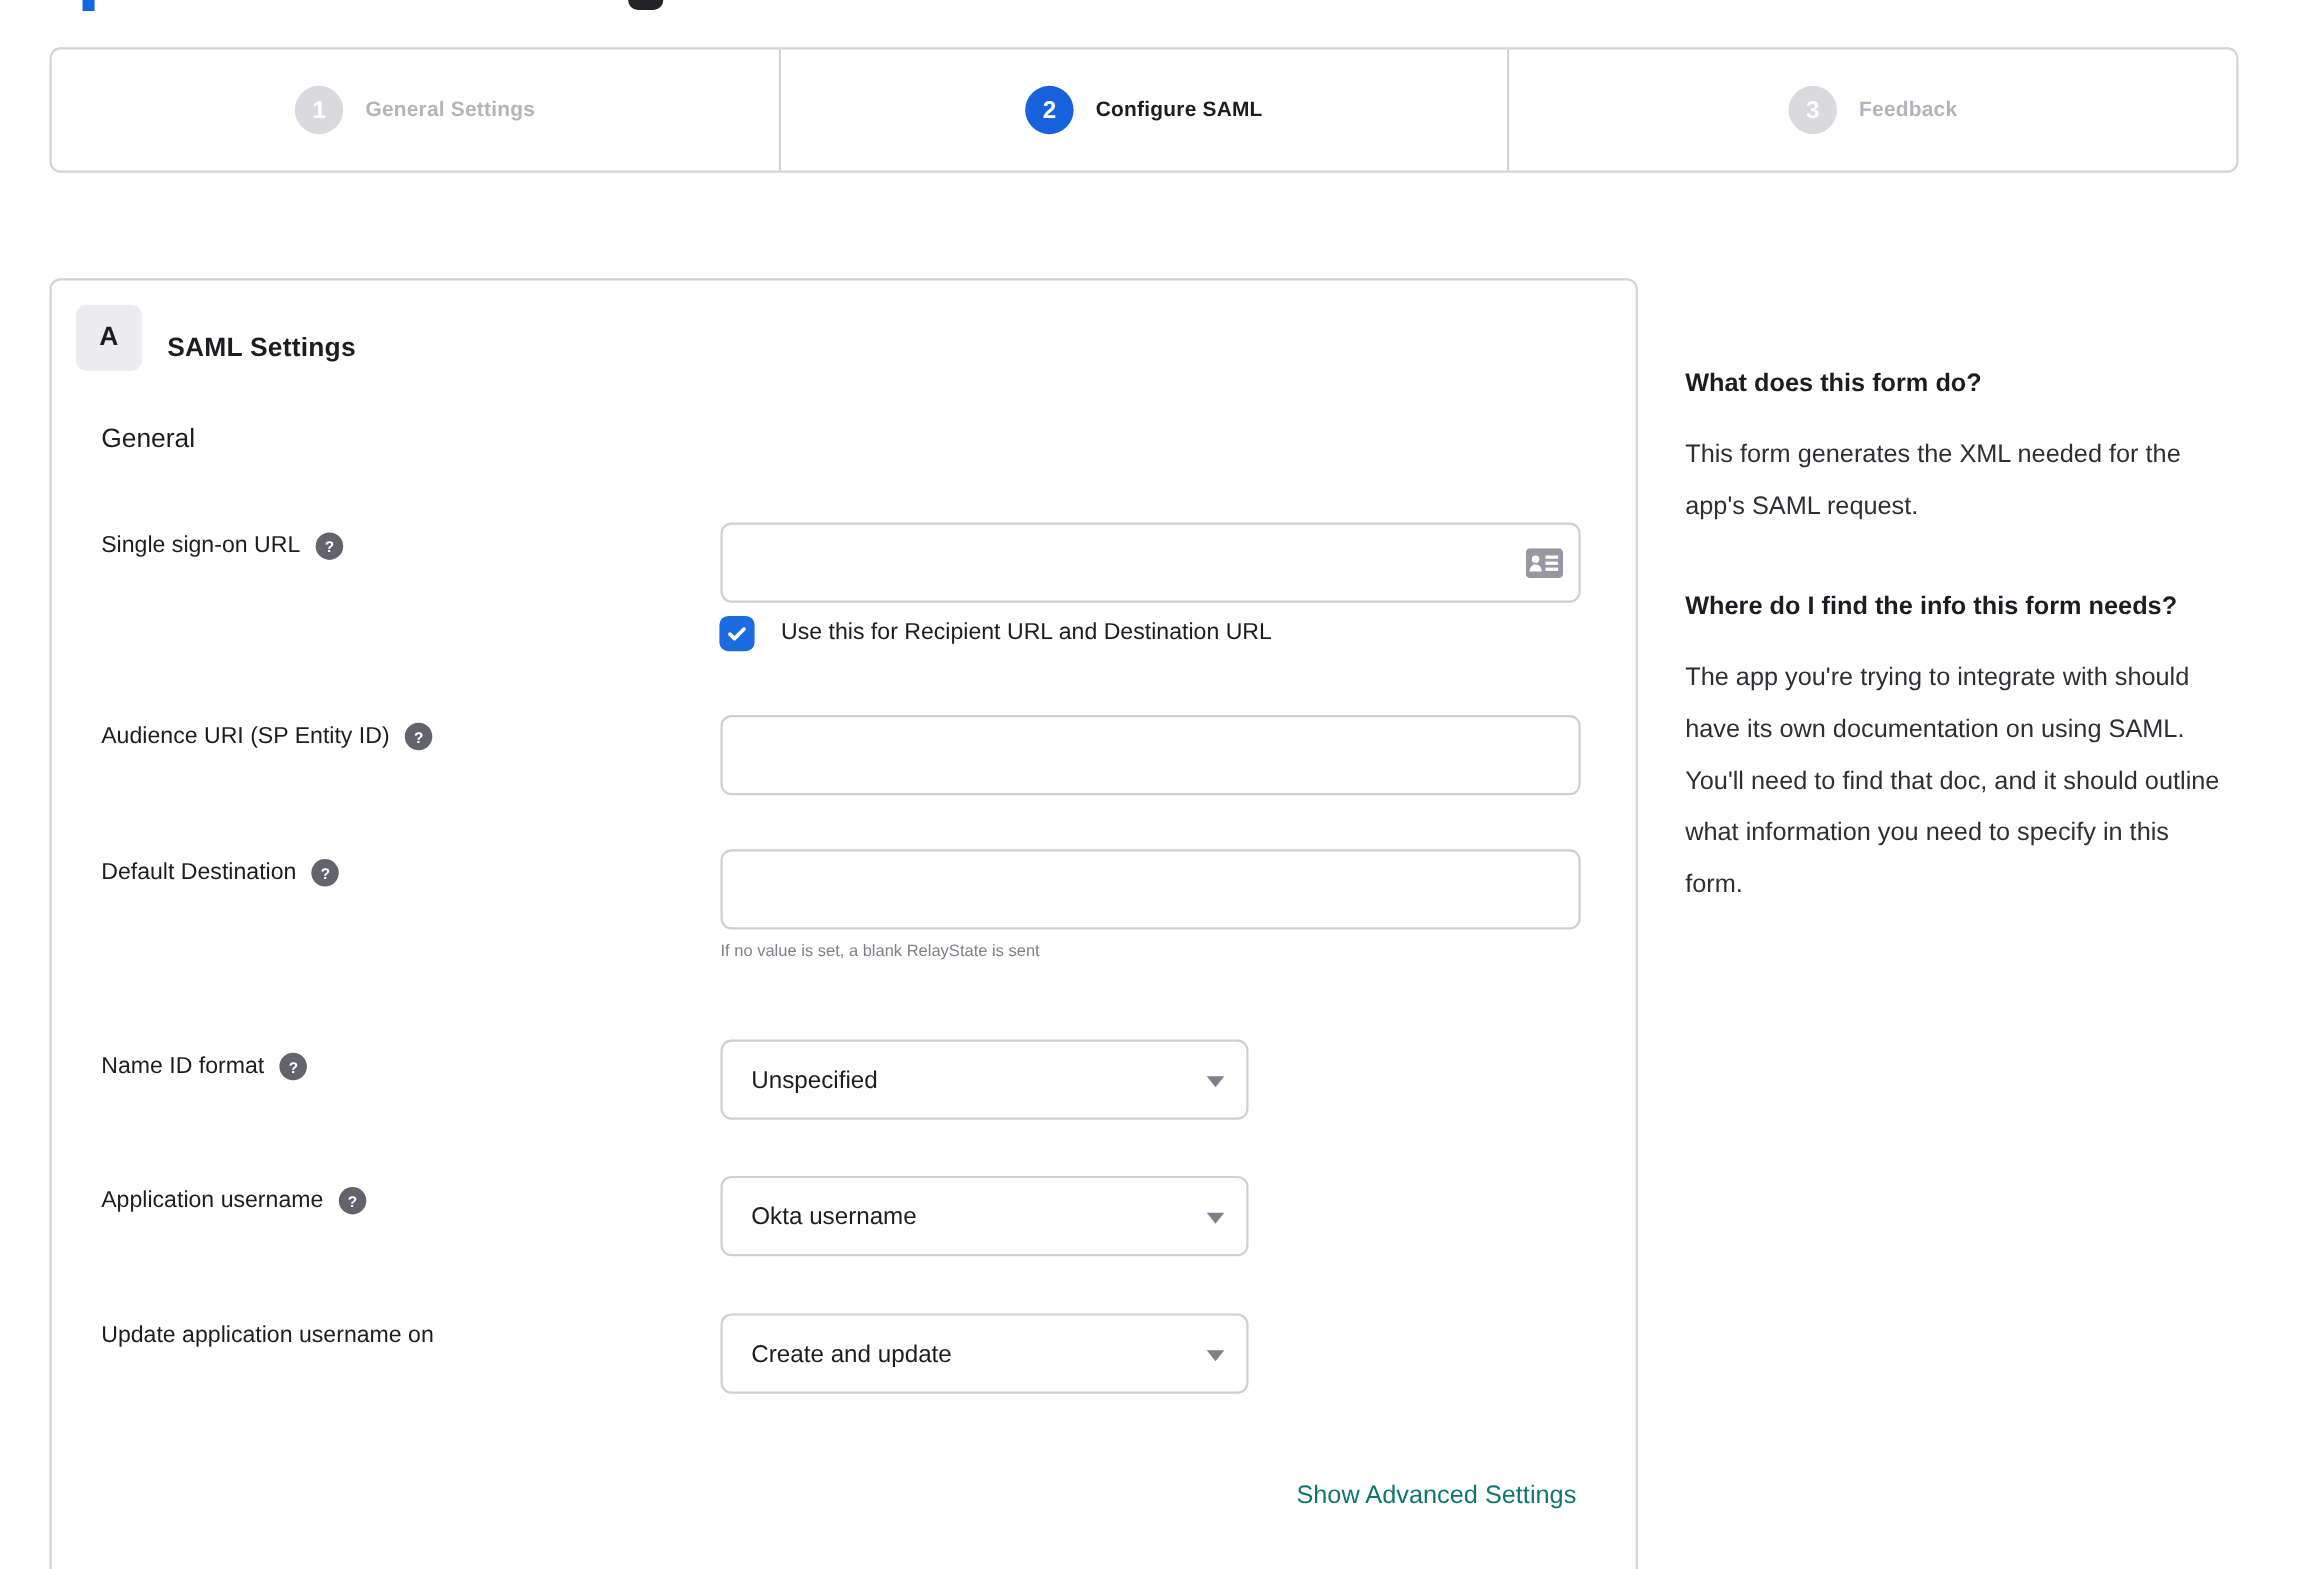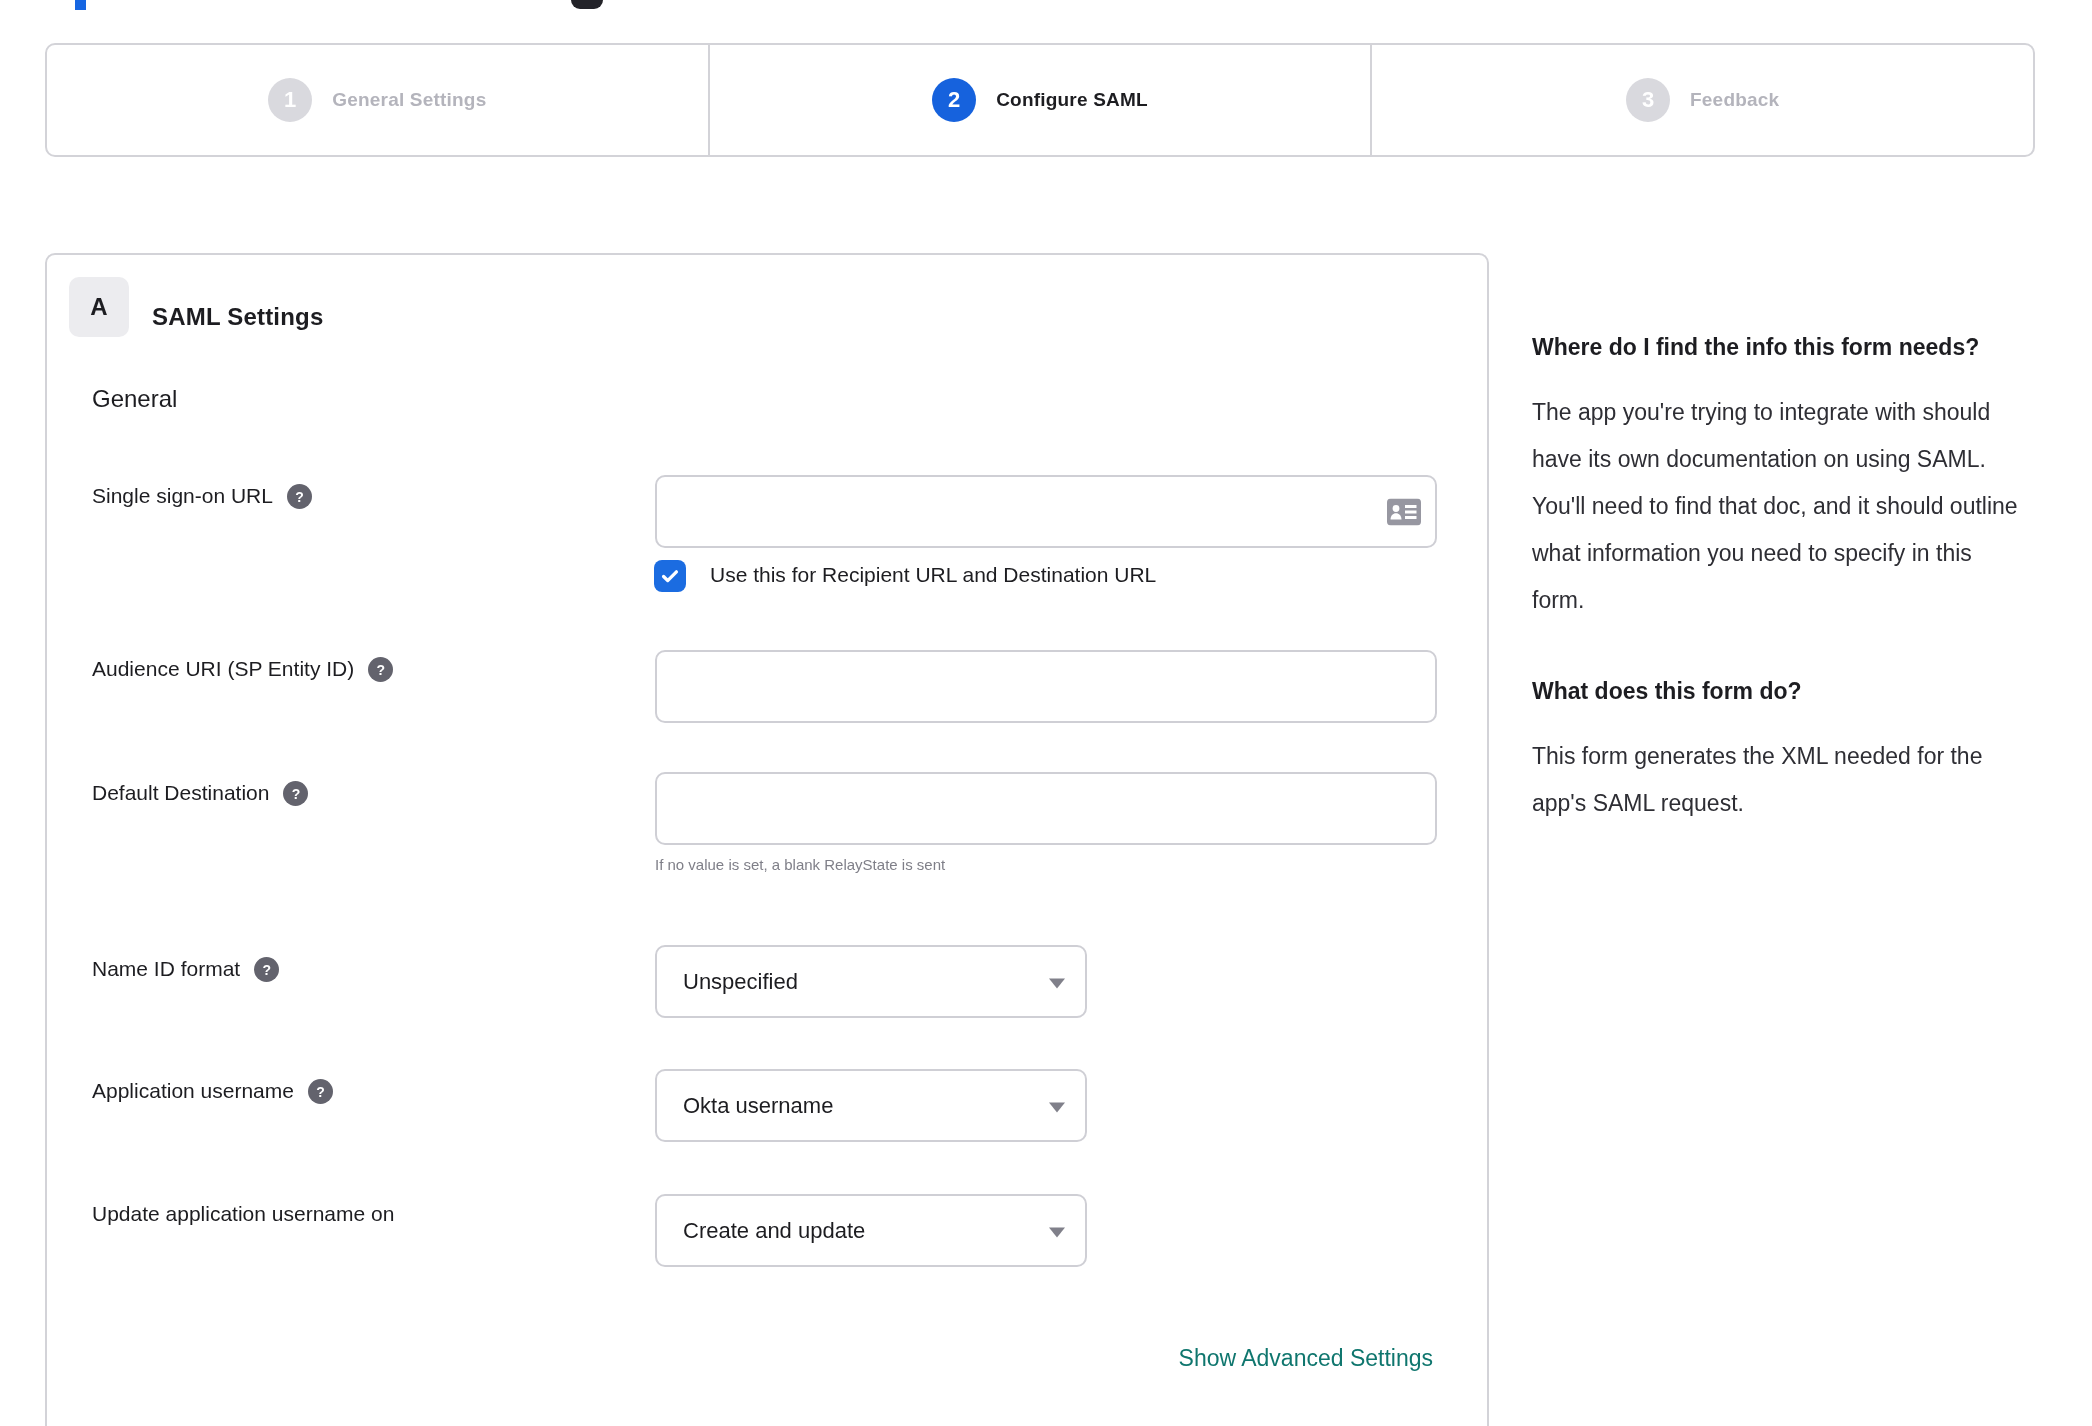--- a/index.html
+++ b/index.html
@@ -44,21 +44,21 @@
                 background:#fff; outline:none; }
   .card-icon { position:absolute; right:16px; top:50%; transform:translateY(-50%); cursor:pointer; }
 
   .checkbox { position:absolute; left:607px; width:32px; height:32px; border-radius:8px;
               background:#1b6ce1; display:flex; align-items:center; justify-content:center; cursor:pointer; }
   .checkbox svg { width:22px; height:22px; }
   .checkbox-label { position:absolute; left:663px; font-size:21px; }
 
   .hint { position:absolute; left:608px; font-size:15px; color:#7f7f88;text-align:right; }
 
-  .select { position:absolute; left:608px; width:432px; height:73px; border:2px solid #cfcfd5;
+  .select { position:absolute; left:608px; width:480px; height:73px; border:2px solid #cfcfd5;
             border-radius:10px; background:#fff; display:flex; align-items:center;
             padding:0 44px 0 26px; font-size:22px; cursor:pointer; }
   .caret { position:absolute; right:20px; top:50%; transform:translateY(-35%);
            width:0; height:0; border-left:8px solid transparent; border-right:8px solid transparent;
            border-top:10px solid #80808a; }
 
   .adv-link { position:absolute; right:54px; top:1090px; font-size:23px; font-weight:500;
               color:#0f766e; cursor:pointer; }
 
   
@@ -157,20 +157,20 @@
   <div class="select" style="top:939px">
     <span>Create and update</span>
     <span class="caret"></span>
   </div>
 
   <div class="adv-link">Show Advanced Settings</div>
 </div>
 
 <div class="sidebar">
   <div class="sb-block">
+    <div class="sb-heading">What does this form do?</div>
+    <div class="sb-body">This form generates the XML needed for the app's SAML request.</div>
+  </div>
+  <div class="sb-block">
     <div class="sb-heading">Where do I find the info this form needs?</div>
     <div class="sb-body">The app you're trying to integrate with should have its own documentation on using SAML. You'll need to find that doc, and it should outline what information you need to specify in this form.</div>
-  </div>
-  <div class="sb-block">
-    <div class="sb-heading">What does this form do?</div>
-    <div class="sb-body">This form generates the XML needed for the app's SAML request.</div>
   </div>
 </div>
 
 </body></html>

